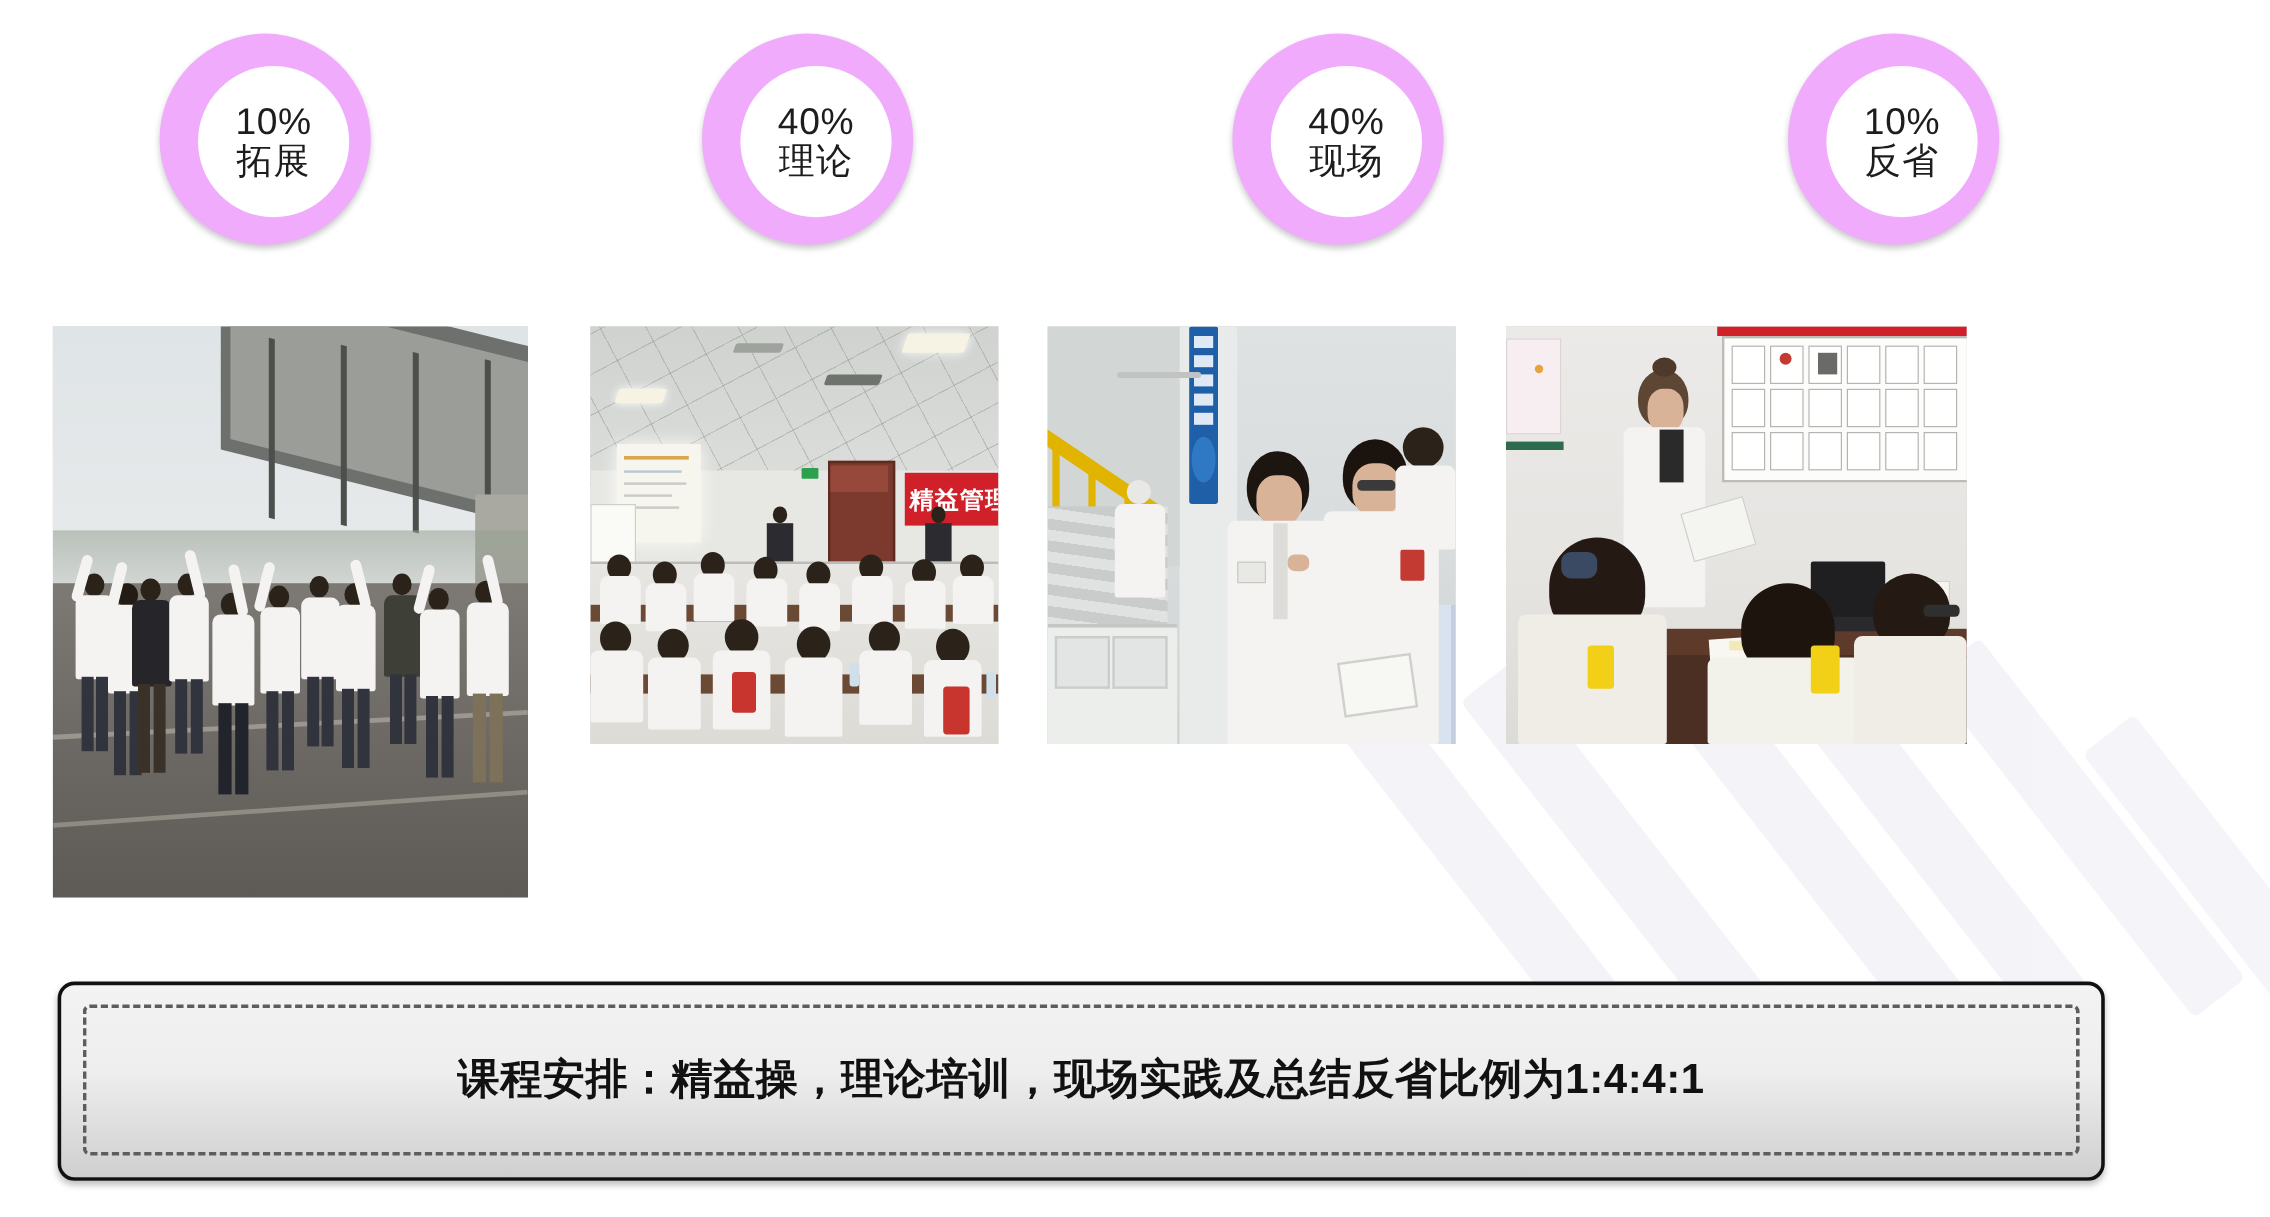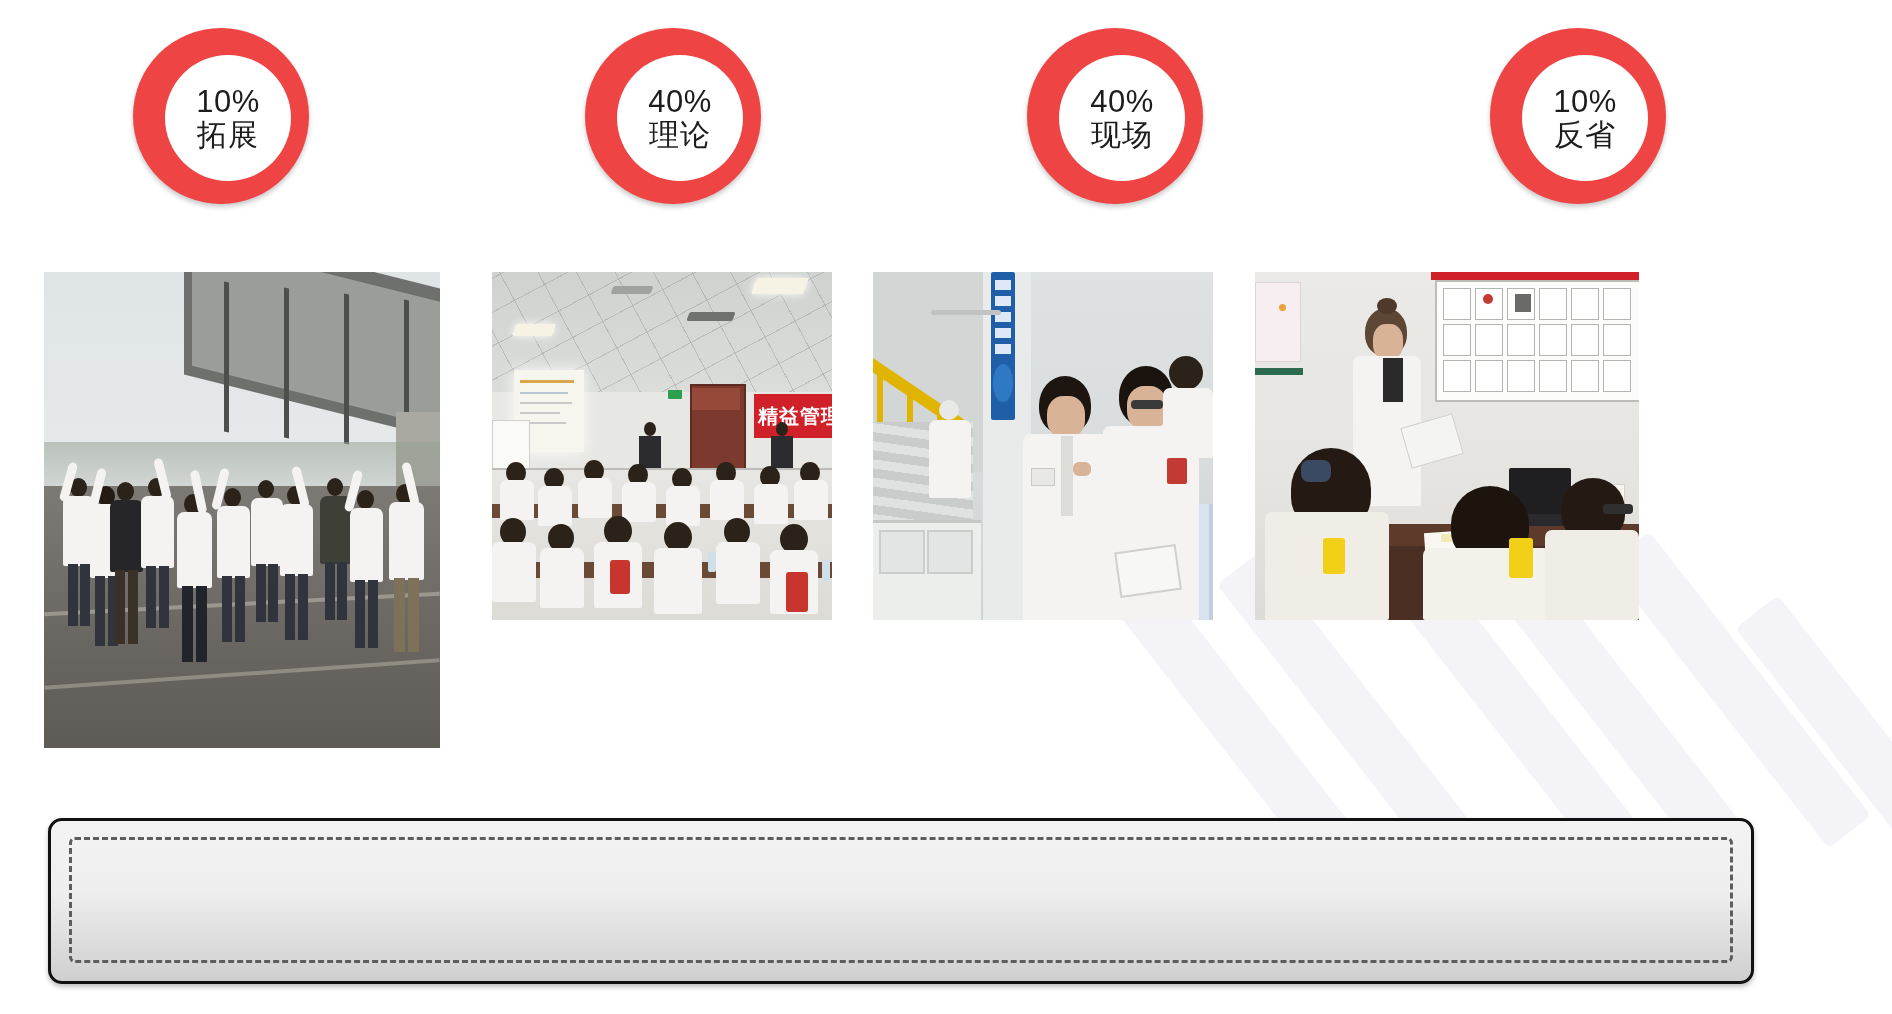--- a/index.html
+++ b/index.html
@@ -23,21 +23,21 @@
   }
 
   
   #circles-row{
     position:absolute; left:0; top:28px; width:1892px; height:180px;
   }
   .stat-circle{
     position:absolute; top:0;
     width:176px; height:176px;
     border-radius:50%;
-    background:#ef4444;
+    background:#f0abfc;
     display:flex; align-items:center; justify-content:center;
     box-shadow:0 3px 5px rgba(0,0,0,.22);
   }
   .stat-circle .inner{
     width:126px; height:126px; border-radius:50%;
     background:#ffffff;
     display:flex; flex-direction:column;
     align-items:center; justify-content:center;
     margin-left:14px; margin-top:4px;
     line-height:1.08;
@@ -406,14 +406,15 @@
     <div class="shape" style="left:348px;top:232px;width:30px;height:10px;background:#2f2f2f;border-radius:4px;"></div>
 
     <div class="shape" style="left:68px;top:266px;width:22px;height:36px;background:#f1d017;border-radius:3px;"></div>
     <div class="shape" style="left:254px;top:266px;width:24px;height:40px;background:#f1d017;border-radius:3px;"></div>
   </div>
 
 </div>
 
 <div id="caption-box">
   <div id="caption-inner">
+    <div class="cap-line">课程安排：精益操，理论培训，现场实践及总结反省比例为1:4:4:1</div>
   </div>
 </div>
 
 </body></html>

